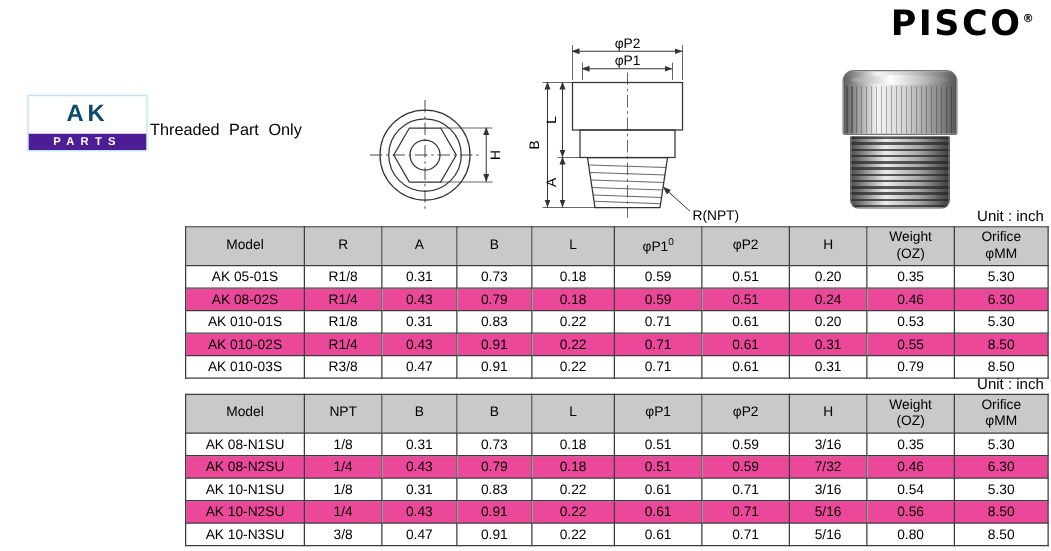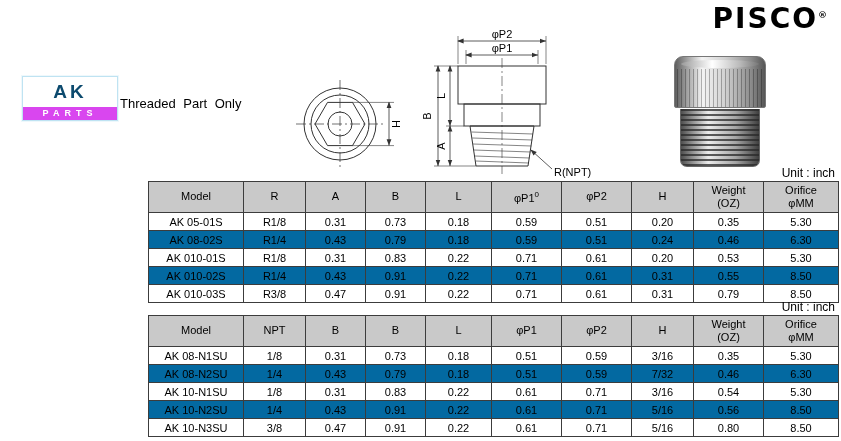--- a/index.html
+++ b/index.html
@@ -15,21 +15,21 @@
     color: #000000; font-family: "DejaVu Sans", sans-serif;
   }
   .logo sup { font-size: 9px; letter-spacing: 0; vertical-align: super; }
   
   .badge {
     position: absolute; left: 22px; top: 76px; width: 96px;
     border: 1px solid #bfe3f2; background: #fff; text-align: center;
     box-shadow: 0 0 0 1px #eef8fc;
   }
   .badge-ak { font-size: 19px; font-weight: bold; color: #0c4a6e; letter-spacing: 3px; line-height: 30px; }
-  .badge-parts { background: #d946ef; color: #fff; font-size: 9px; letter-spacing: 5px; line-height: 13px; font-weight: bold; }
+  .badge-parts { background: #4c1d95; color: #fff; font-size: 9px; letter-spacing: 5px; line-height: 13px; font-weight: bold; }
   .note { position: absolute; left: 120px; top: 96px; font-size: 13px; word-spacing: 4px; }
   
   .diagram { position: absolute; left: 288px; top: 28px; }
   .diagram text { font-size: 11px; fill: #000; font-family: "Liberation Sans", sans-serif; }
   
   .photo { position: absolute; left: 670px; top: 56px; width: 100px; height: 118px; }
   .collar {
     height: 52px; margin: 0 4px; border-radius: 9px 9px 2px 2px; position: relative; overflow: hidden;
     background: linear-gradient(90deg,#5d5d5d,#f4f4f4 30%,#d2d2d2 55%,#8d8d8d 84%,#565656);
     border: 1px solid #777;
@@ -59,21 +59,21 @@
   }
   .spec-1 { top: 181px; }
   .spec-2 { top: 315px; }
   table.spec th, table.spec td {
     border: 1px solid #3c3c3c; text-align: center; padding: 0; height: 18px; overflow: hidden;
   }
   table.spec th {
     background: #c9c9c9; font-weight: normal; height: 31px; line-height: 1.2;
   }
   table.spec th sup { font-size: 8px; }
-  table.spec tr.hl td { background: #0369a1; }
+  table.spec tr.hl td { background: #ec4899; }
   table.spec th:nth-child(1){width:95px} table.spec th:nth-child(2){width:62px}
   table.spec th:nth-child(3){width:60px} table.spec th:nth-child(4){width:60px}
   table.spec th:nth-child(5){width:66px} table.spec th:nth-child(6){width:70px}
   table.spec th:nth-child(7){width:70px} table.spec th:nth-child(8){width:62px}
   table.spec th:nth-child(9){width:70px} table.spec th:nth-child(10){width:75px}
 </style>
 </head>
 <body>
 
 <div class="page">

